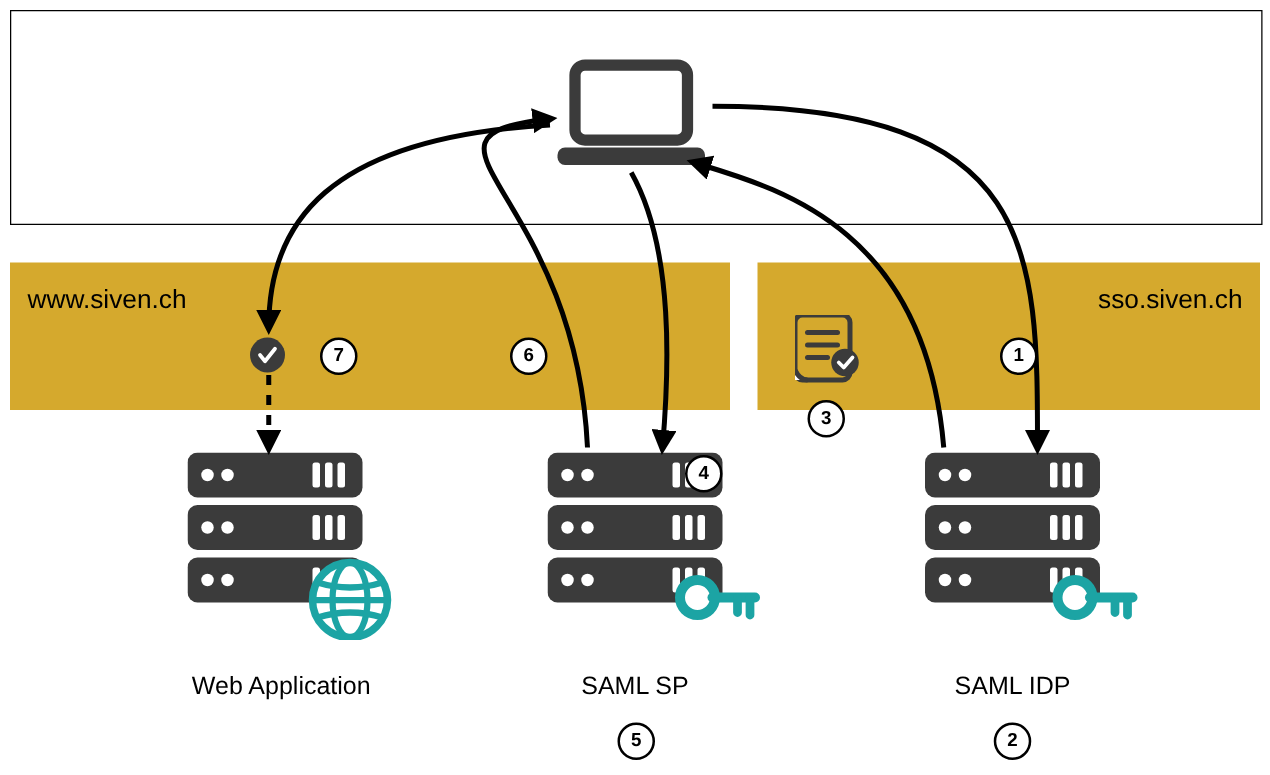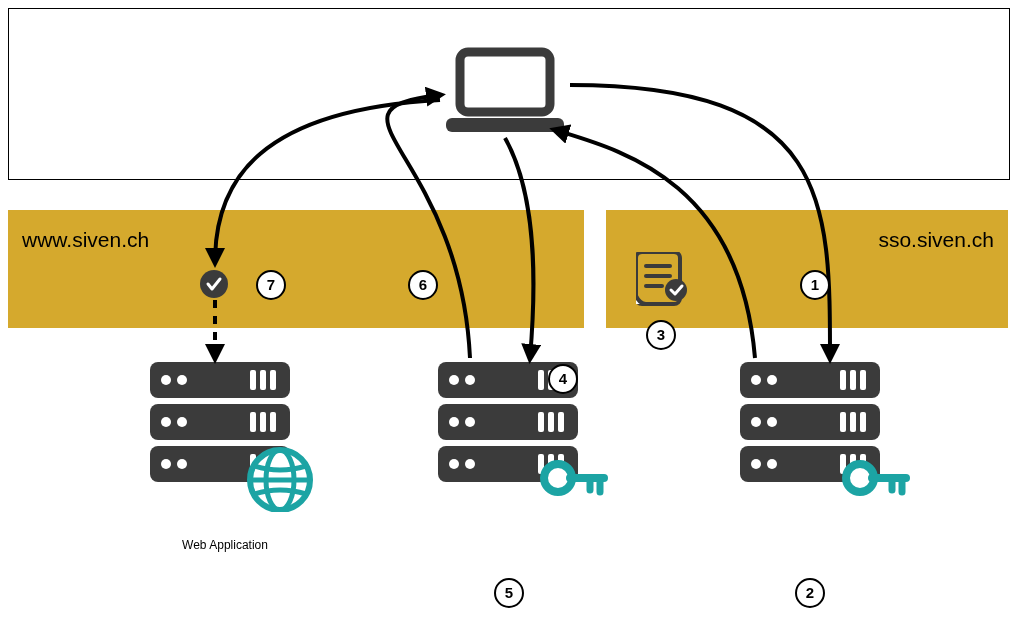--- a/index.html
+++ b/index.html
@@ -22,21 +22,21 @@
   .yellow-band {
     background: #d5a92d;
   }
 
   .band-label {
     font-size: 21px;
     color: #000;
   }
 
   .node-label {
-    font-size: 12px;
+    font-size: 20px;
     text-align: center;
     color: #000;
   }
 
   .step-badge {
     width: 26px;
     height: 26px;
     border: 2px solid #000;
     border-radius: 50%;
     background: #fff;
@@ -184,14 +184,16 @@
 
 <div class="abs step-badge" style="left:800px; top:270px;">1</div>
 <div class="abs step-badge" style="left:795px; top:578px;">2</div>
 <div class="abs step-badge" style="left:646px; top:320px;">3</div>
 <div class="abs step-badge" style="left:548px; top:364px;">4</div>
 <div class="abs step-badge" style="left:494px; top:578px;">5</div>
 <div class="abs step-badge" style="left:408px; top:270px;">6</div>
 <div class="abs step-badge" style="left:256px; top:270px;">7</div>
 
 <div class="abs node-label" style="left:150px; top:538px; width:150px;">Web Application</div>
+<div class="abs node-label" style="left:438px; top:538px; width:140px;">SAML SP</div>
+<div class="abs node-label" style="left:740px; top:538px; width:140px;">SAML IDP</div>
 
 </div>
 
 </body></html>

